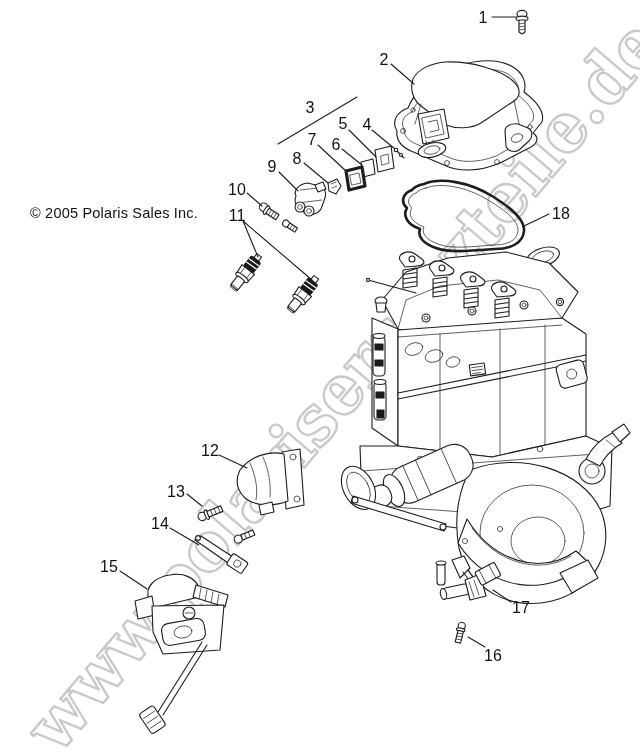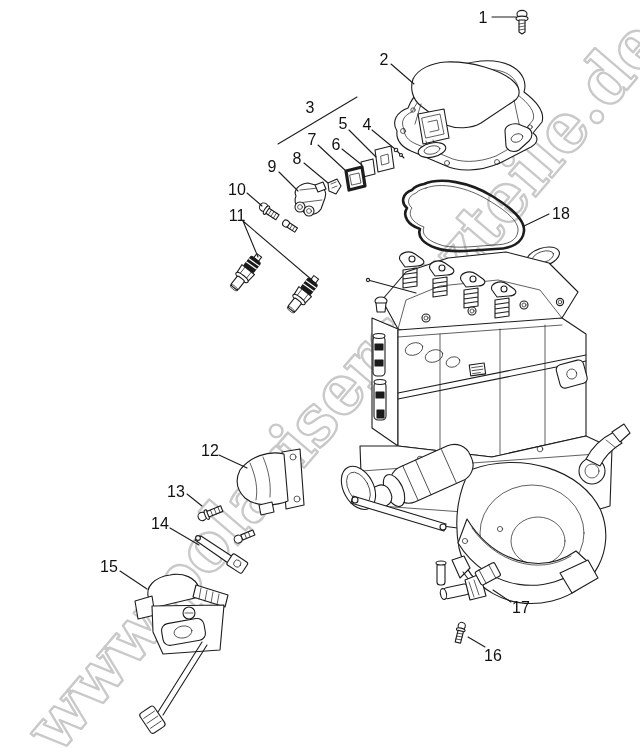--- a/index.html
+++ b/index.html
@@ -389,13 +389,14 @@
       <text class="callout" x="210" y="456" text-anchor="middle">12</text>
       <text class="callout" x="176" y="497" text-anchor="middle">13</text>
       <text class="callout" x="160" y="529" text-anchor="middle">14</text>
       <text class="callout" x="109" y="572" text-anchor="middle">15</text>
       <text class="callout" x="493" y="661" text-anchor="middle">16</text>
       <text class="callout" x="521" y="613" text-anchor="middle">17</text>
       <text class="callout" x="561" y="219" text-anchor="middle">18</text>
     </g>
   </svg>
 
+  <div id="copyright">© 2005 Polaris Sales Inc.</div>
 </div>
 
 </body></html>

